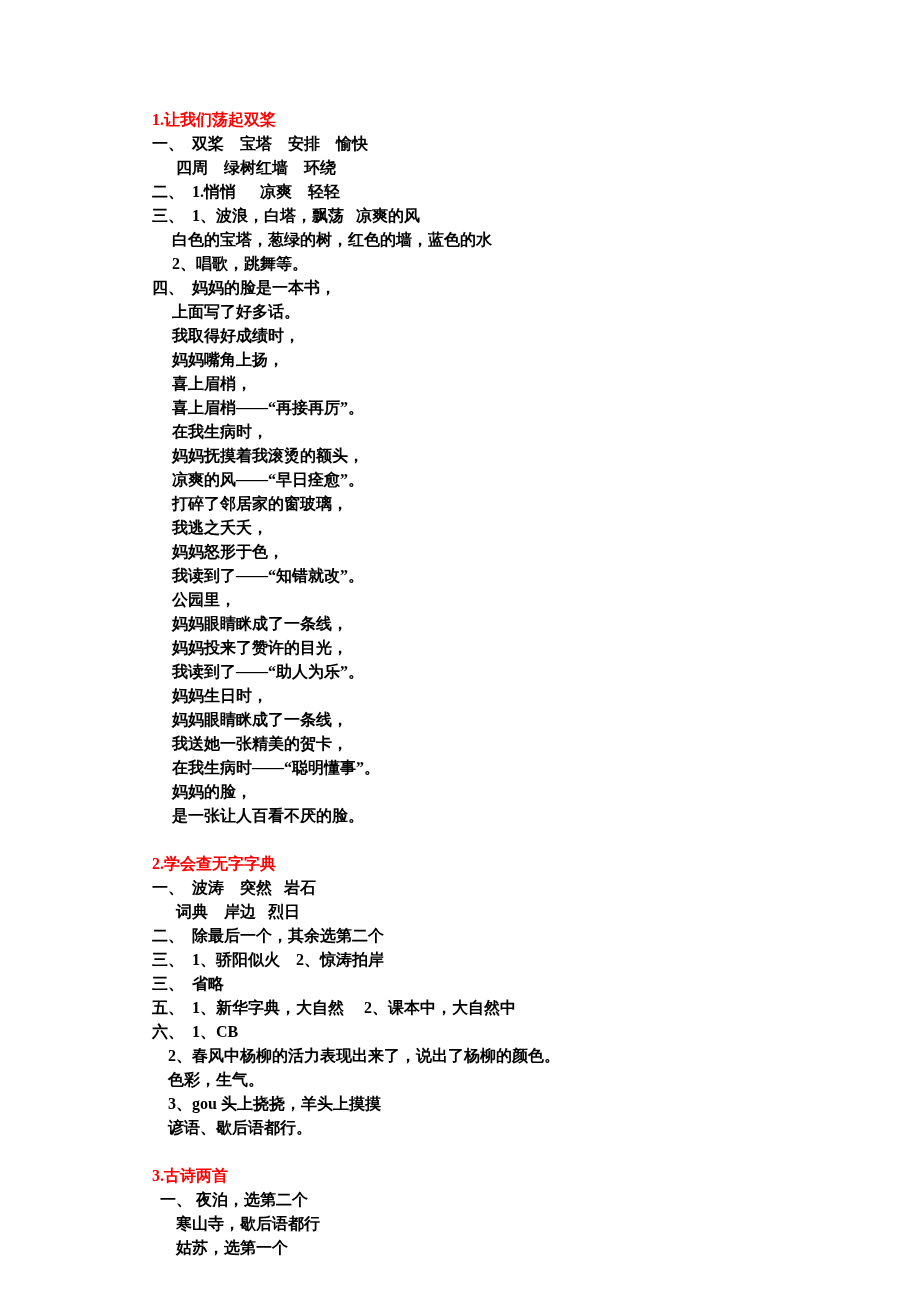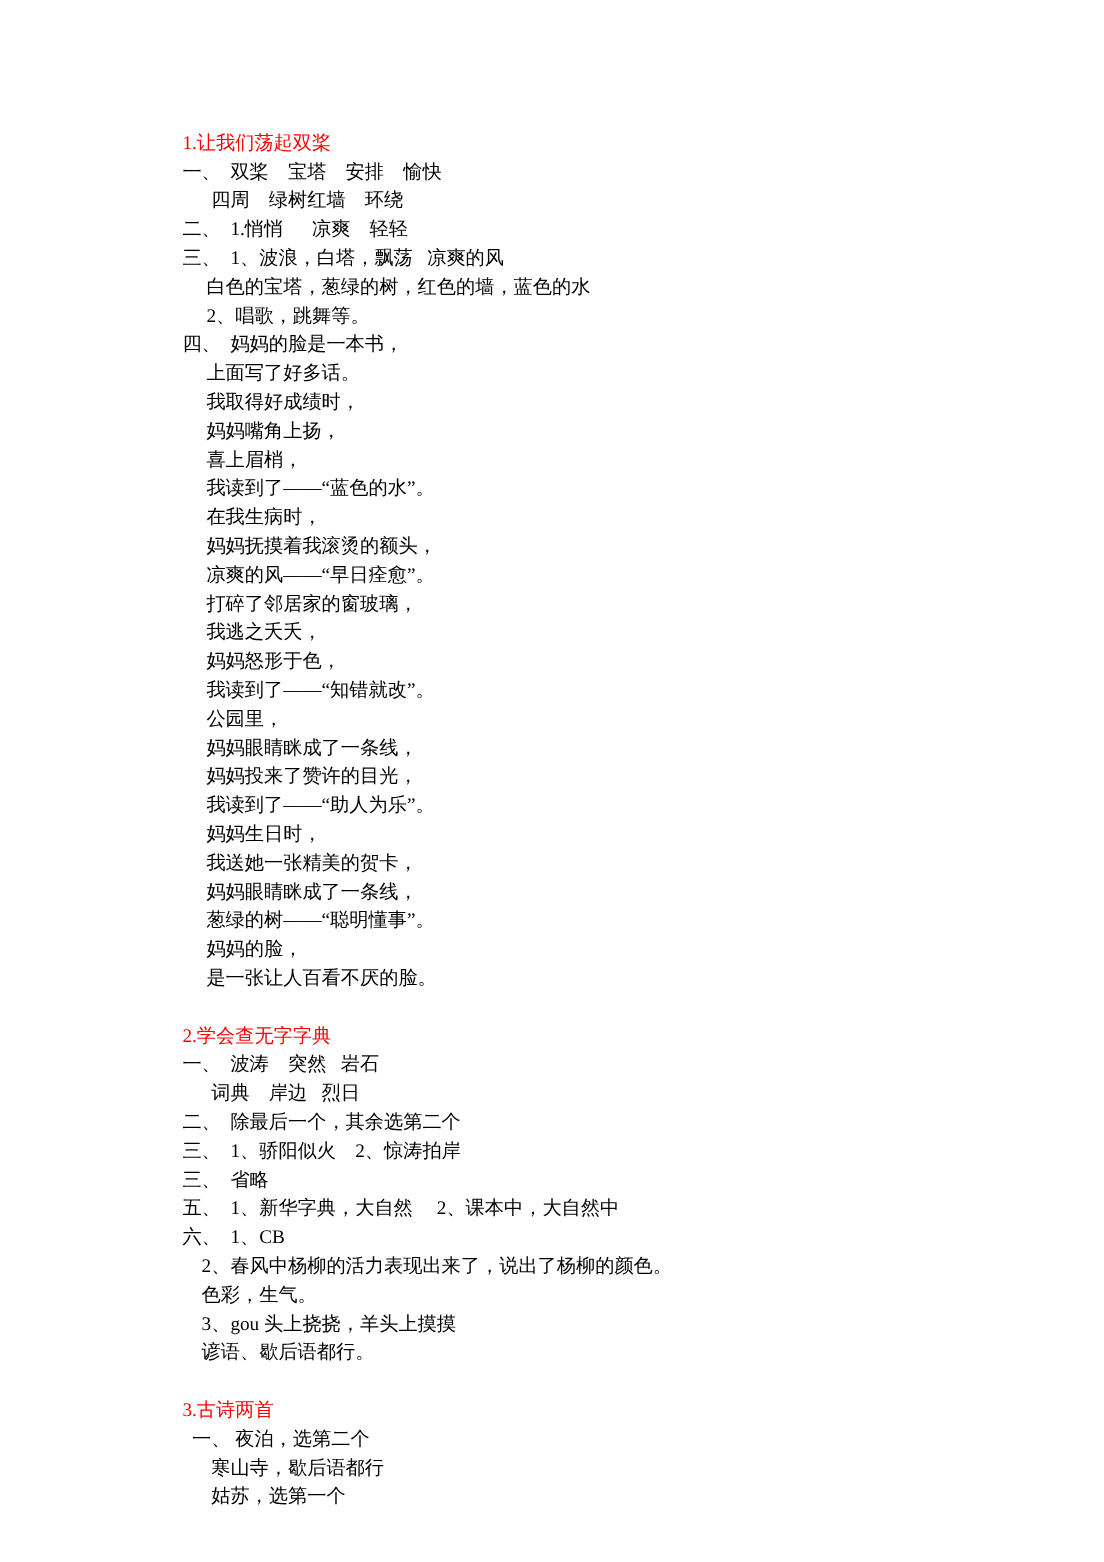--- a/index.html
+++ b/index.html
@@ -19,20 +19,21 @@
     color: #000000;
   }
   .content {
     position: absolute;
     left: 152px;
     top: 108px;
     width: 640px;
   }
   .line {
     white-space: pre;
+    font-weight: bold;
   }
   .red {
     color: #ff0000;
   }
   .blank {
     height: 24px;
   }
 </style>
 </head>
 <body>
@@ -45,36 +46,36 @@
     <div class="line">      四周    绿树红墙    环绕</div>
     <div class="line">二、  1.悄悄      凉爽    轻轻</div>
     <div class="line">三、  1、波浪，白塔，飘荡   凉爽的风</div>
     <div class="line">     白色的宝塔，葱绿的树，红色的墙，蓝色的水</div>
     <div class="line">     2、唱歌，跳舞等。</div>
     <div class="line">四、  妈妈的脸是一本书，</div>
     <div class="line">     上面写了好多话。</div>
     <div class="line">     我取得好成绩时，</div>
     <div class="line">     妈妈嘴角上扬，</div>
     <div class="line">     喜上眉梢，</div>
-    <div class="line">     我读到了——“蓝色的水”。</div>
+    <div class="line">     喜上眉梢——“再接再厉”。</div>
     <div class="line">     在我生病时，</div>
     <div class="line">     妈妈抚摸着我滚烫的额头，</div>
     <div class="line">     凉爽的风——“早日痊愈”。</div>
     <div class="line">     打碎了邻居家的窗玻璃，</div>
     <div class="line">     我逃之夭夭，</div>
     <div class="line">     妈妈怒形于色，</div>
     <div class="line">     我读到了——“知错就改”。</div>
     <div class="line">     公园里，</div>
     <div class="line">     妈妈眼睛眯成了一条线，</div>
     <div class="line">     妈妈投来了赞许的目光，</div>
     <div class="line">     我读到了——“助人为乐”。</div>
     <div class="line">     妈妈生日时，</div>
+    <div class="line">     妈妈眼睛眯成了一条线，</div>
     <div class="line">     我送她一张精美的贺卡，</div>
-    <div class="line">     妈妈眼睛眯成了一条线，</div>
-    <div class="line">     葱绿的树——“聪明懂事”。</div>
+    <div class="line">     在我生病时——“聪明懂事”。</div>
     <div class="line">     妈妈的脸，</div>
     <div class="line">     是一张让人百看不厌的脸。</div>
 
     <div class="blank"></div>
 
     <div class="line red">2.学会查无字字典</div>
     <div class="line">一、  波涛    突然   岩石</div>
     <div class="line">      词典    岸边   烈日</div>
     <div class="line">二、  除最后一个，其余选第二个</div>
     <div class="line">三、  1、骄阳似火    2、惊涛拍岸</div>

